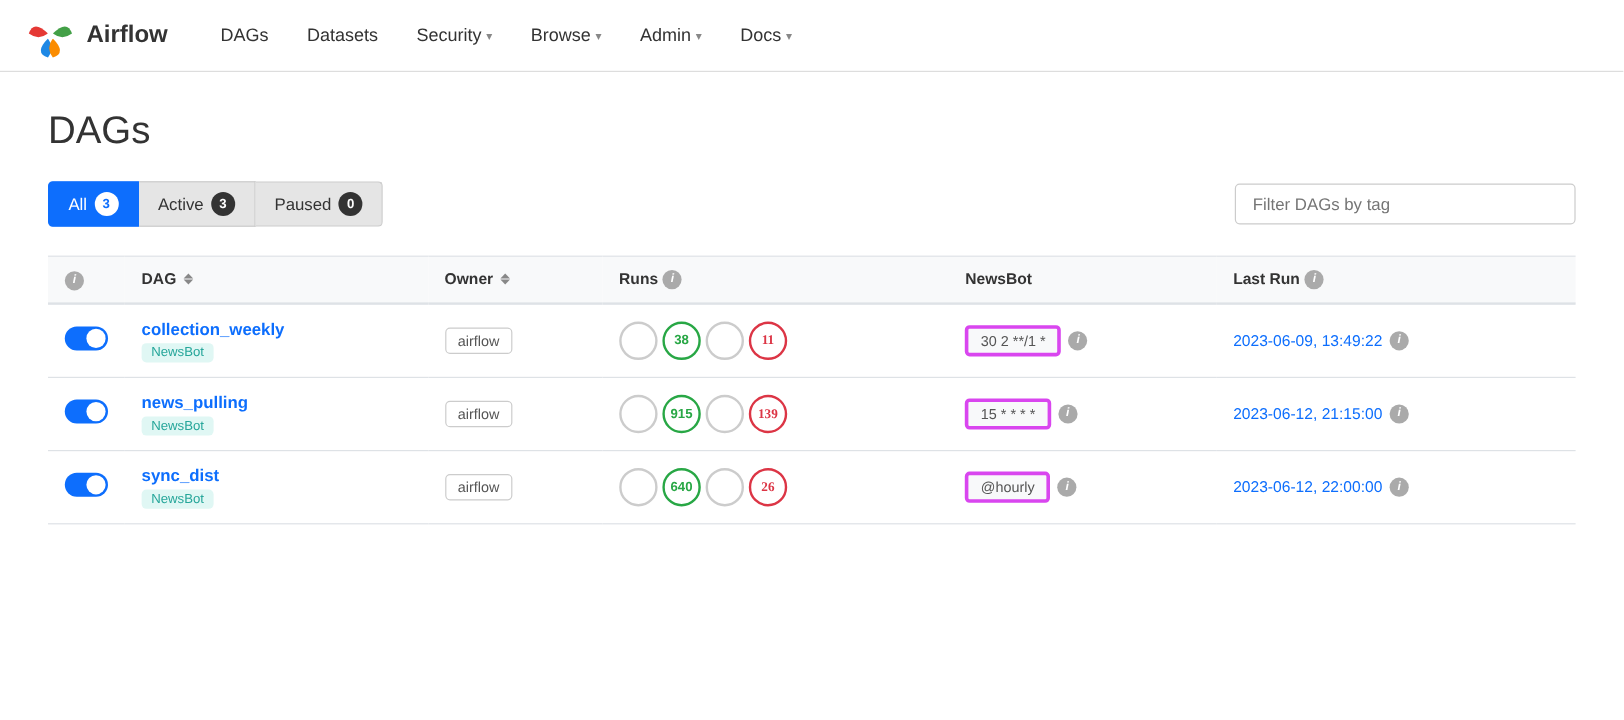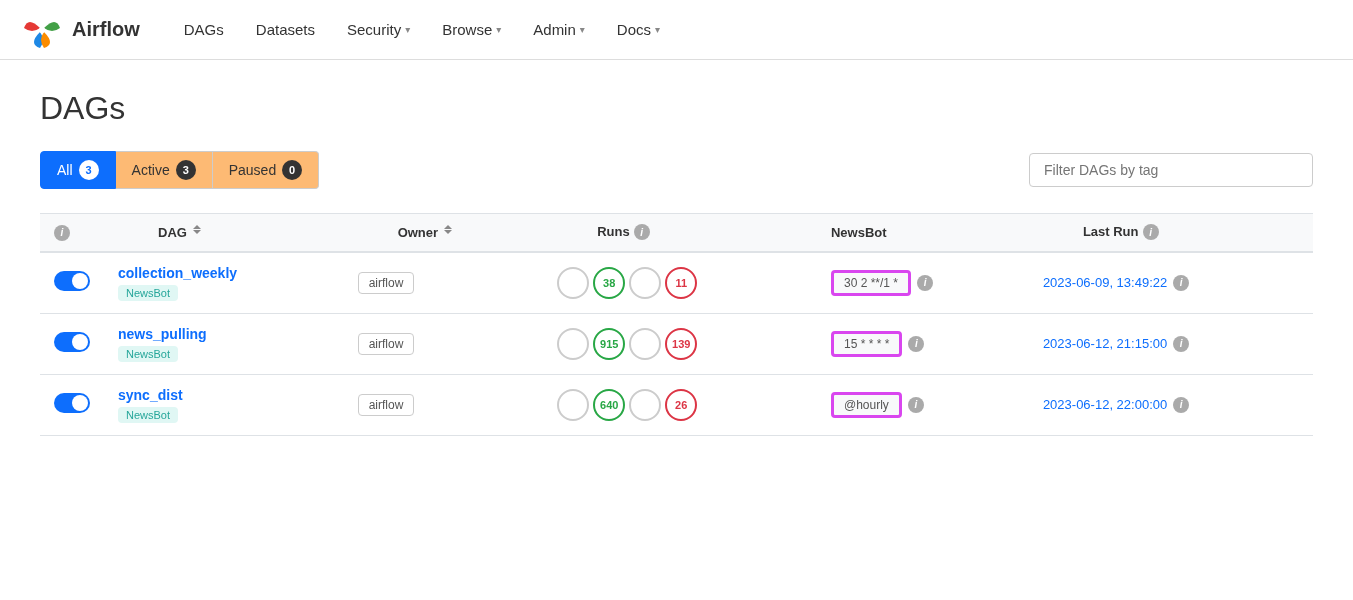--- a/index.html
+++ b/index.html
@@ -74,21 +74,21 @@
     .filter-buttons {
       display: flex;
       gap: 0;
     }
     .filter-btn {
       display: flex;
       align-items: center;
       gap: 6px;
       padding: 8px 16px;
       border: 1px solid #ccc;
-      background: #fdba74;
+      background: #e5e5e5;
       cursor: pointer;
       font-size: 14px;
       color: #333;
     }
     .filter-btn:first-child {
       border-radius: 4px 0 0 4px;
       background: #0d6efd;
       color: #fff;
       border-color: #0d6efd;
     }
@@ -149,22 +149,22 @@
       color: #333;
     }
     .dag-table td {
       padding: 12px 14px;
       border-bottom: 1px solid #dee2e6;
       vertical-align: middle;
     }
 
     .th-inner {
       display: flex;
+      align-items: center;
       gap: 4px;
-      margin-left: 40px;
     }
     .sort-icon {
       display: inline-flex;
       flex-direction: column;
       gap: 1px;
       margin-left: 2px;
     }
     .sort-icon span {
       display: block;
       width: 0;
@@ -276,20 +276,21 @@
     }
     .run-circle-green {
       border-color: #28a745;
       background: transparent;
       color: #28a745;
     }
     .run-circle-red {
       border-color: #dc3545;
       background: transparent;
       color: #dc3545;
+      font-family: Liberation Serif, serif;
     }
 
     
     .schedule-cell {
       display: flex;
       align-items: center;
       gap: 6px;
     }
     .schedule-badge {
       display: inline-block;

